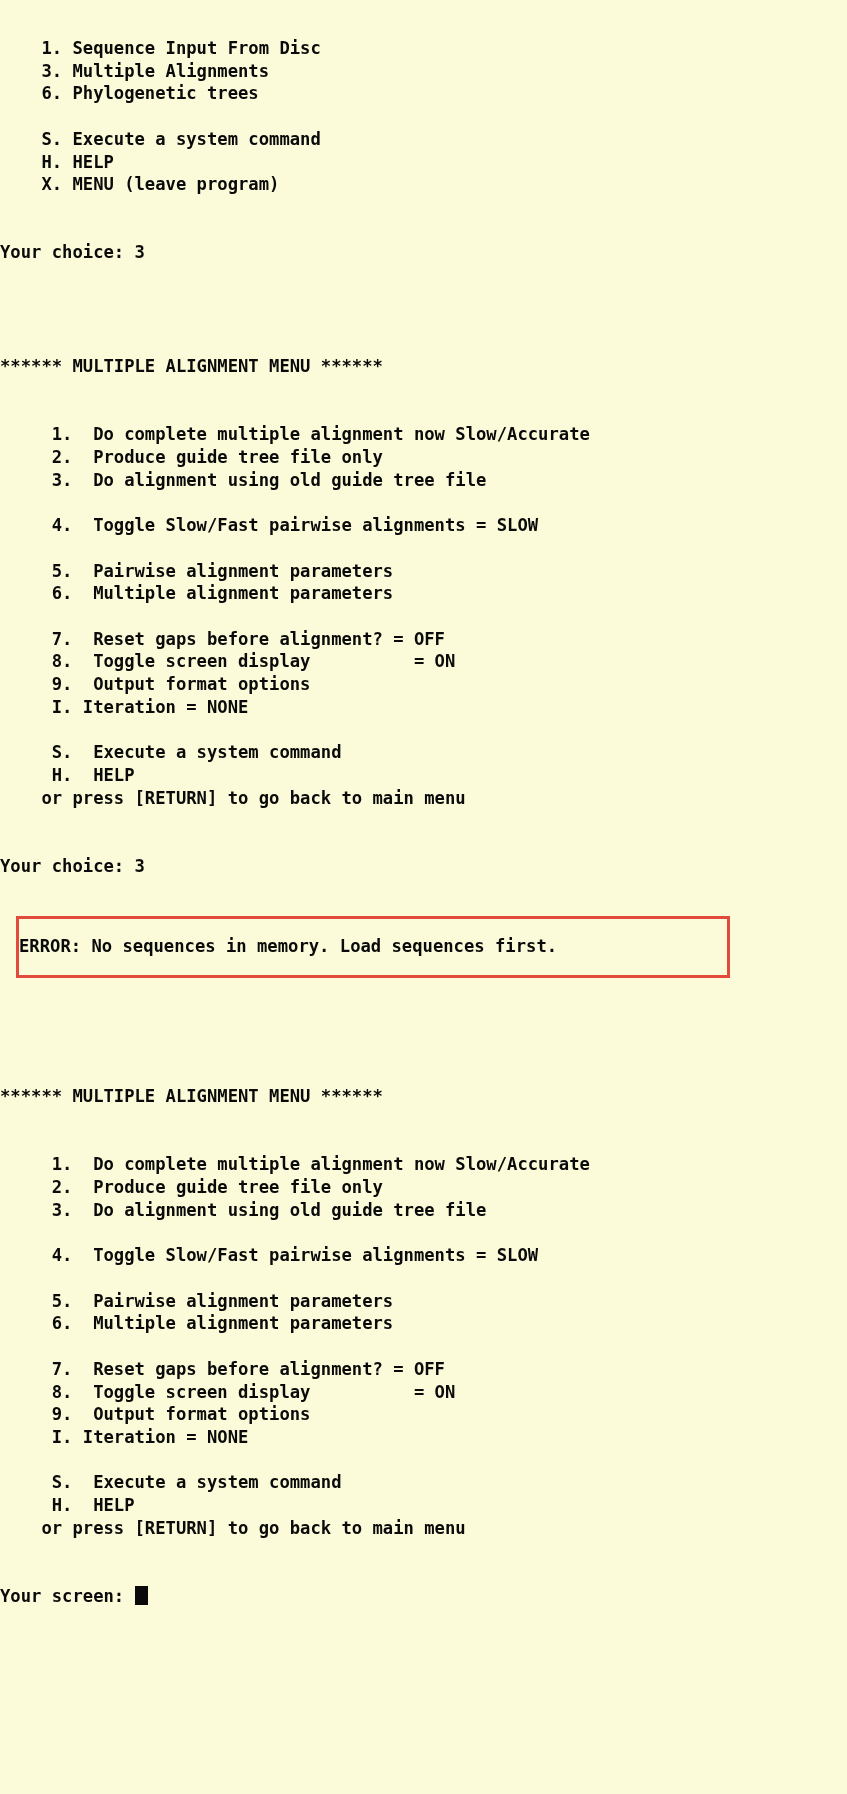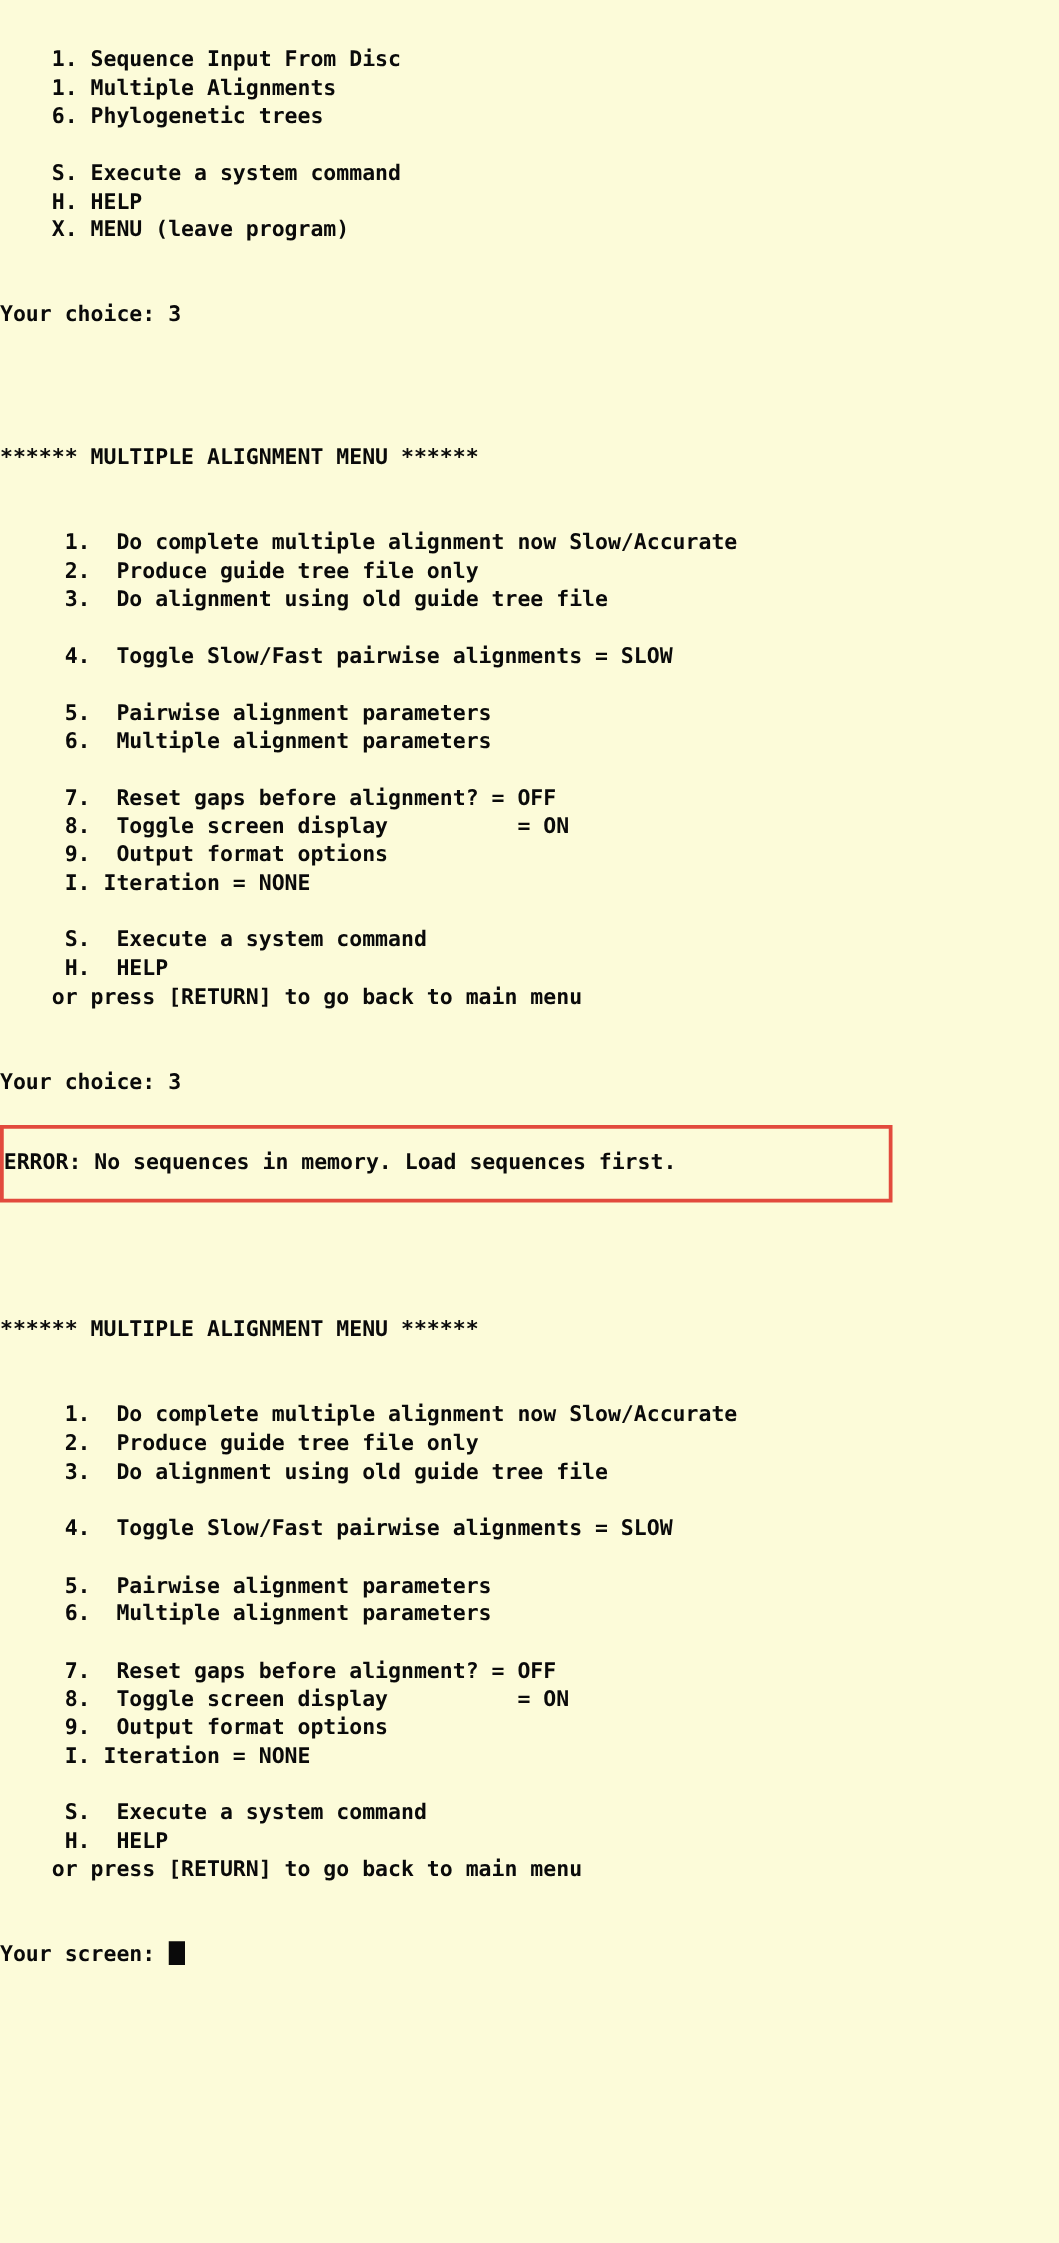--- a/index.html
+++ b/index.html
@@ -44,21 +44,21 @@
   .line.blank {
     color: transparent;
   }
   .errorbox {
     position: relative;
     box-sizing: border-box;
     border: 3px solid #e24a3d;
     background: #fcfbd9;
     height: 62px;
     width: 714px;
-    margin: 0;
+    margin: 16px;
     padding: 0;
     display: block;
   }
   .errorbox .line {
     position: absolute;
     left: 0px;
     top: 16px;
     width: 100%;
   }
   .cursor {
@@ -69,21 +69,21 @@
     vertical-align: -3px;
   }
 </style>
 </head>
 <body>
 
 <div id="terminal">
   <div class="screen">
 
     <div class="line">    1. Sequence Input From Disc</div>
-    <div class="line">    1. Multiple Alignments</div>
+    <div class="line">    3. Multiple Alignments</div>
     <div class="line">    6. Phylogenetic trees</div>
     <div class="line blank">&nbsp;</div>
     <div class="line">    S. Execute a system command</div>
     <div class="line">    H. HELP</div>
     <div class="line">    X. MENU (leave program)</div>
     <div class="line blank">&nbsp;</div>
     <div class="line blank">&nbsp;</div>
     <div class="line">Your choice: 3</div>
     <div class="line blank">&nbsp;</div>
     <div class="line blank">&nbsp;</div>

